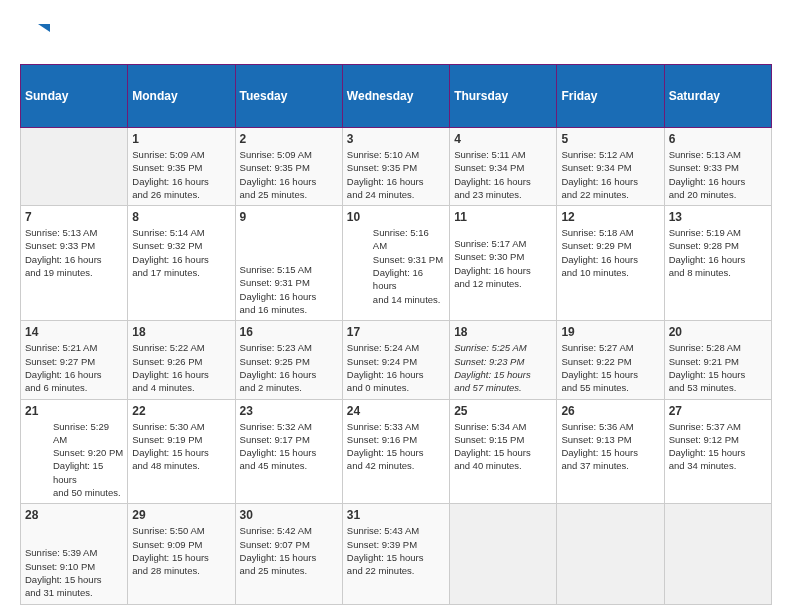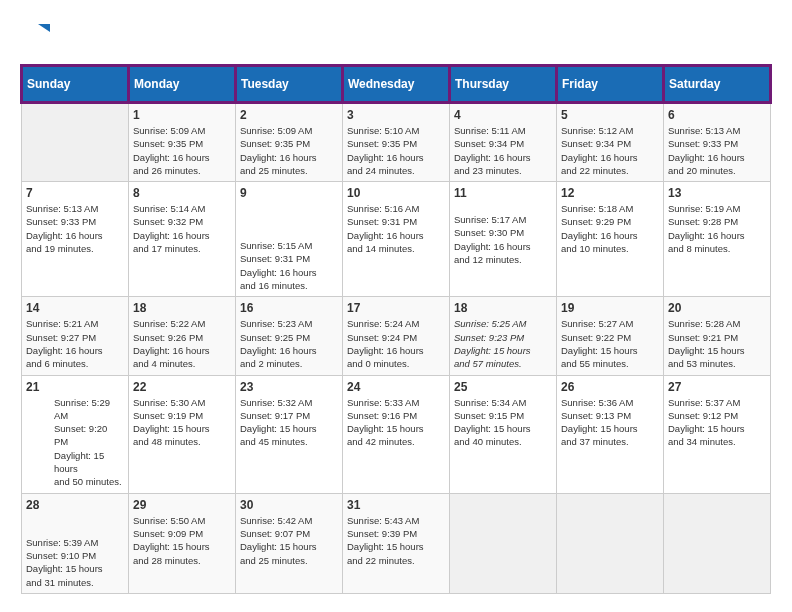--- a/index.html
+++ b/index.html
@@ -35,25 +35,25 @@
       color: #555;
     }
     table {
       width: 100%;
       border-collapse: collapse;
       font-size: 10px;
     }
     thead tr th {
       background-color: #1a6cb5;
       color: #fff;
-      padding: 10px 4px;
+      padding: 24px 4px;
       text-align: left;
       font-size: 12px;
       font-weight: bold;
-      border: 3px solid #701a75;
+      border: 1px solid #701a75;
     }
     tbody tr td {
       border: 1px solid #ccc;
       padding: 4px 4px;
       vertical-align: top;
       width: calc(100%/7);
       min-height: 80px;
       background: #fff;
     }
     tbody tr:nth-child(odd) td {
@@ -173,21 +173,21 @@
         </td>
         <td>
           <span class="day-number">9</span>
           <div class="day-info" style="white-space: pre-line; margin-top: 39px;">Sunrise: 5:15 AM
 Sunset: 9:31 PM
 Daylight: 16 hours
 and 16 minutes.</div>
         </td>
         <td>
           <span class="day-number">10</span>
-          <div class="day-info" style="white-space: pre-line;">Sunrise: 5:16 AM
+          <div class="day-info" style="white-space: pre-line; margin-left: 26px;">Sunrise: 5:16 AM
 Sunset: 9:31 PM
 Daylight: 16 hours
 and 14 minutes.</div>
         </td>
         <td>
           <span class="day-number">11</span>
           <div class="day-info" style="white-space: pre-line; margin-top: 13px;">Sunrise: 5:17 AM
 Sunset: 9:30 PM
 Daylight: 16 hours
 and 12 minutes.</div>

